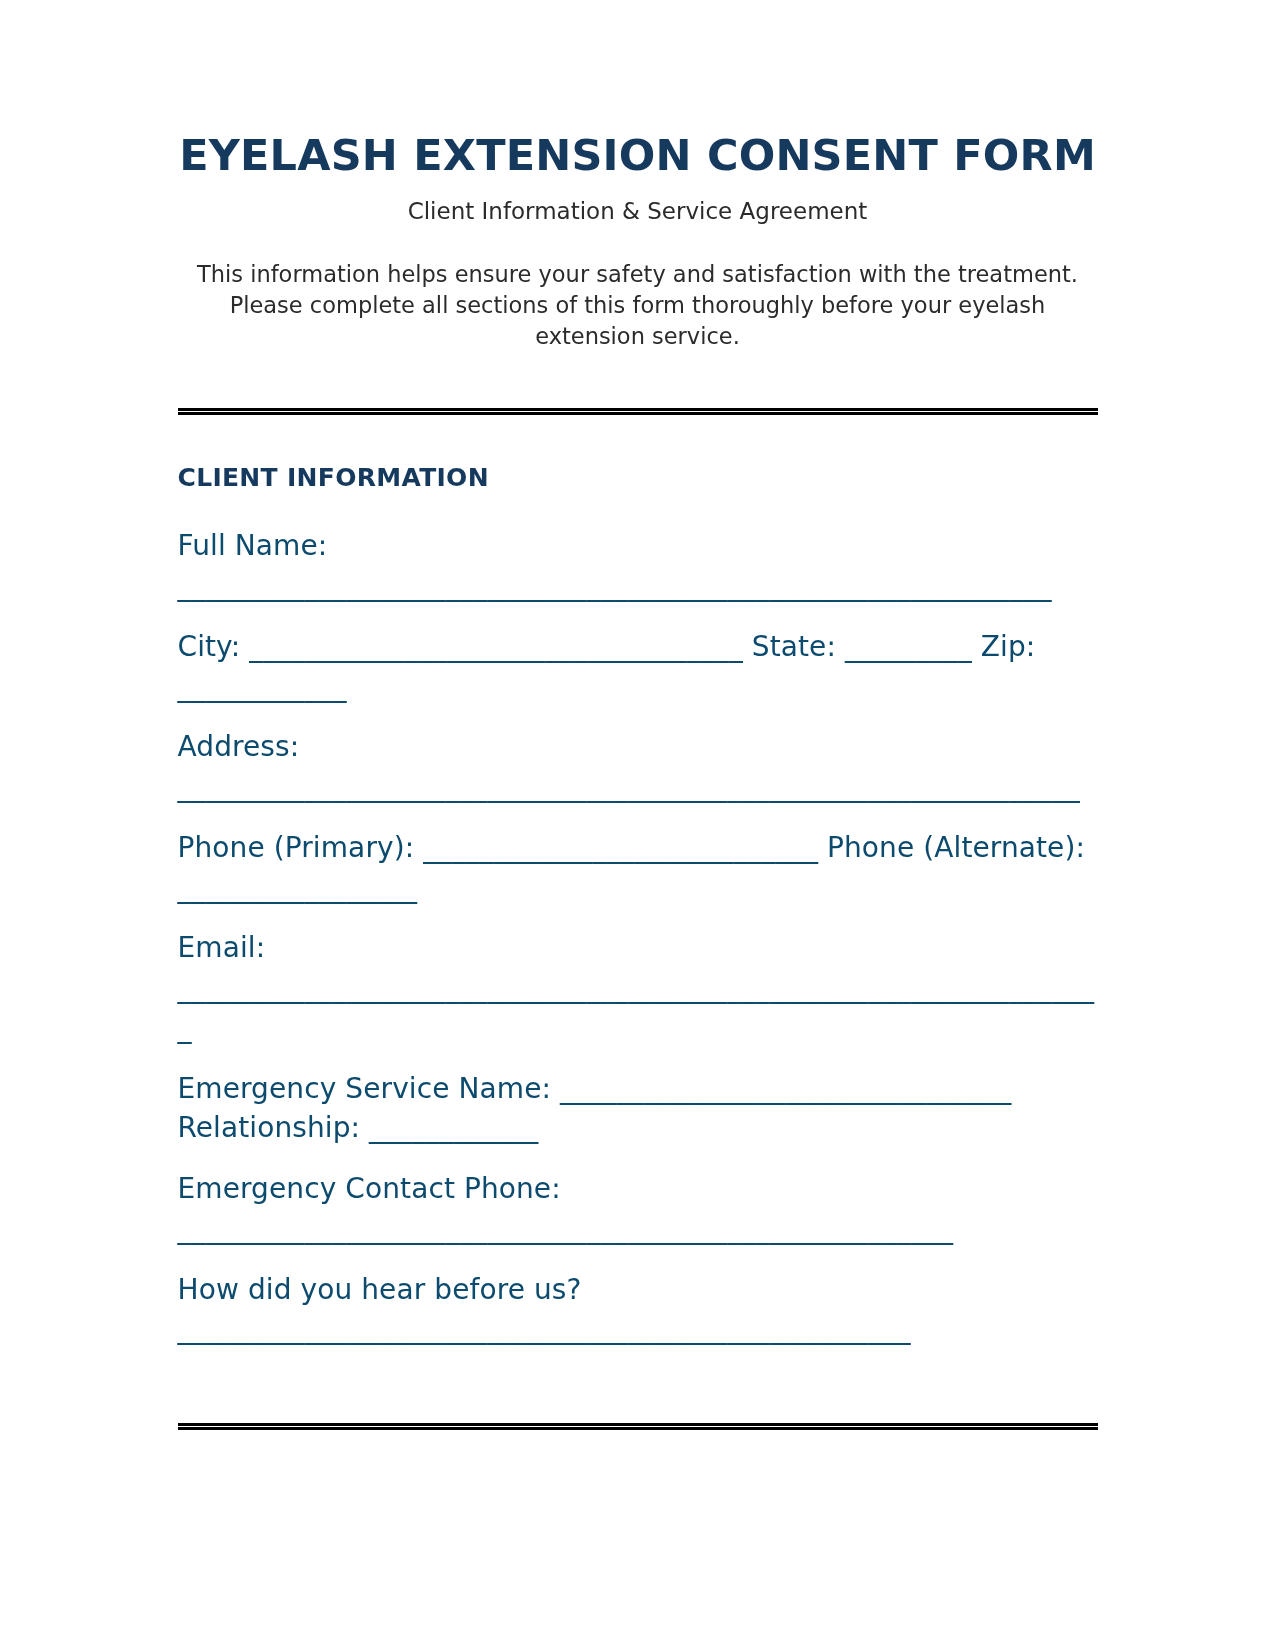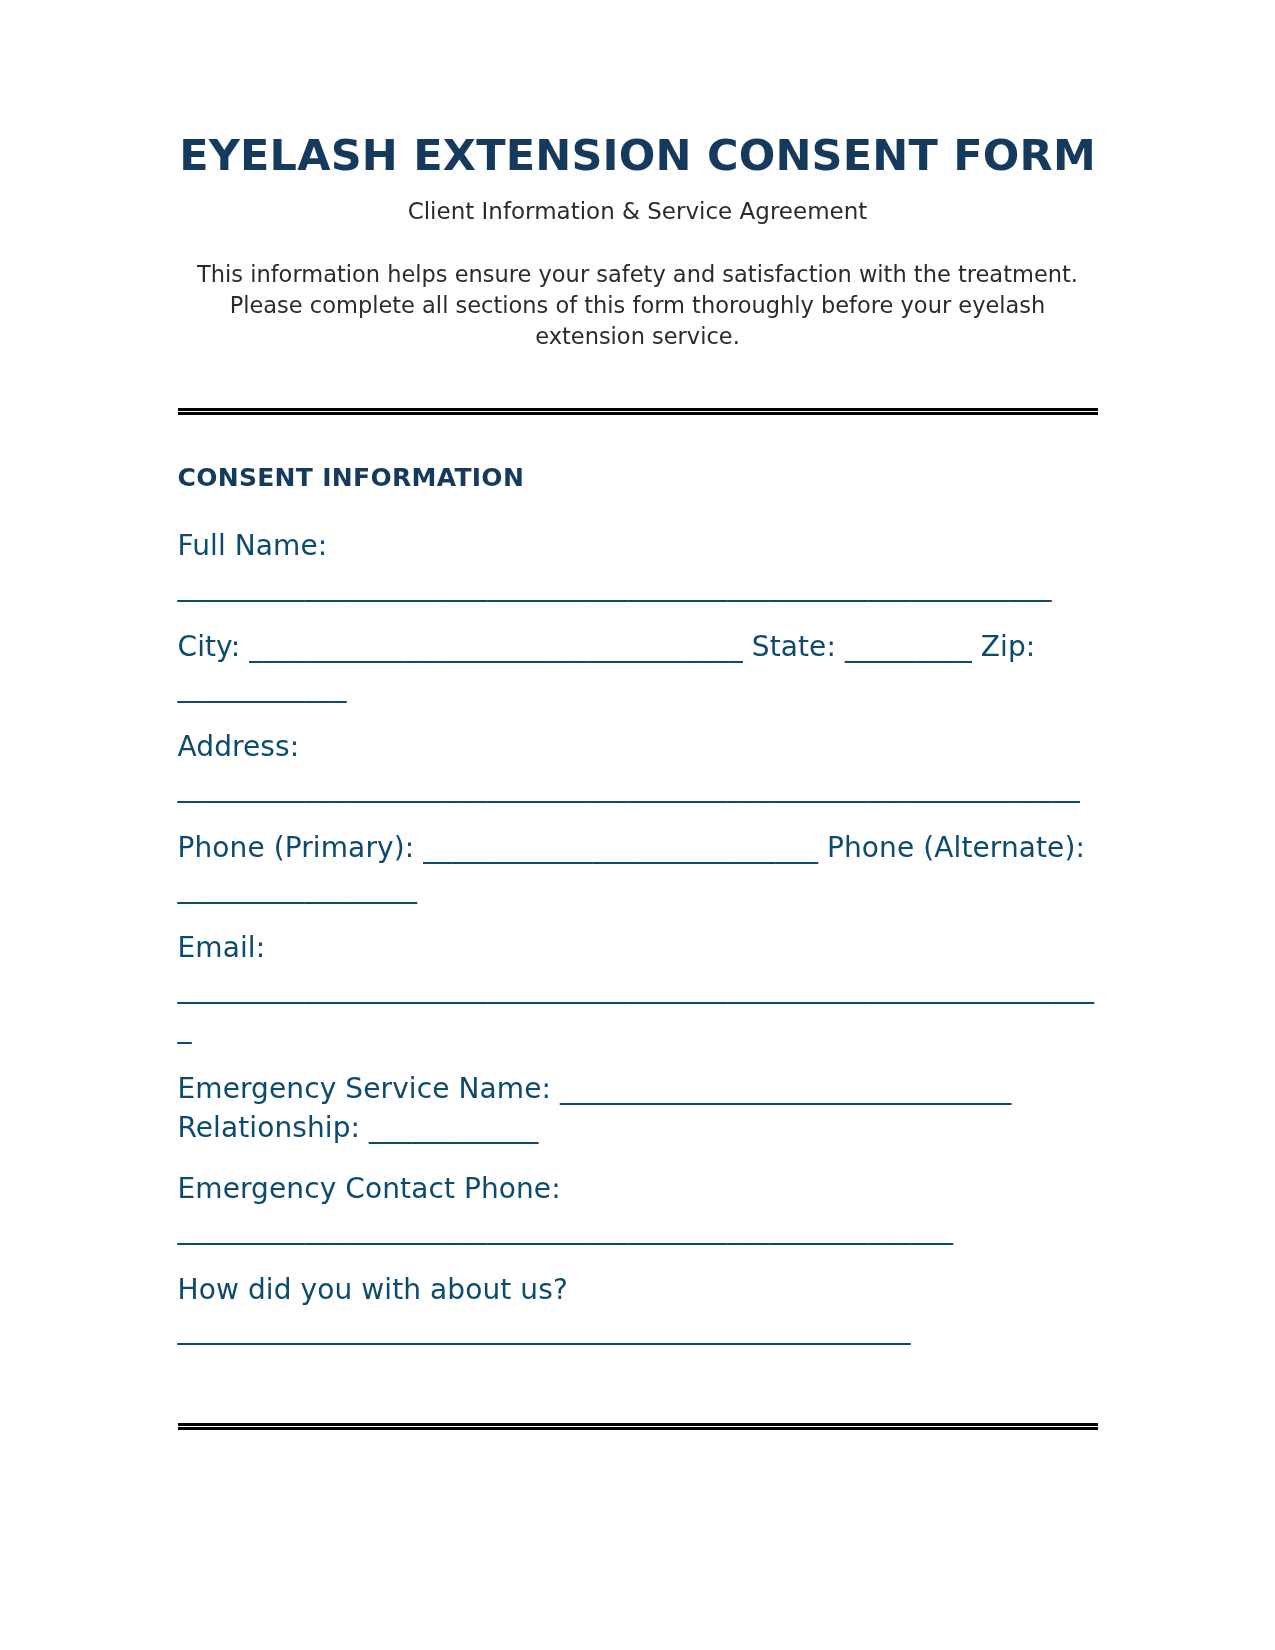--- a/index.html
+++ b/index.html
@@ -114,30 +114,30 @@
     <div class="intro-block">
       <span class="intro-line">This information helps ensure your safety and satisfaction with the treatment.</span>
       <span class="intro-line">Please complete all sections of this form thoroughly before your eyelash extension service.</span>
     </div>
   </div>
 
   <div class="rule-double rule-top"></div>
 
   <div class="content">
 
-    <div class="section-heading">CONSENT INFORMATION</div>
+    <div class="section-heading">CLIENT INFORMATION</div>
 
     <div class="fields">
       <div class="field-row">Full Name: ______________________________________________________________</div>
       <div class="field-row">City: ___________________________________ State: _________ Zip: ____________</div>
       <div class="field-row">Address: ________________________________________________________________</div>
       <div class="field-row">Phone (Primary): ____________________________ Phone (Alternate): _________________</div>
       <div class="field-row">Email: __________________________________________________________________</div>
       <div class="field-row">Emergency Service Name: ________________________________ Relationship: ____________</div>
       <div class="field-row">Emergency Contact Phone: _______________________________________________________</div>
-      <div class="field-row">How did you with about us? ____________________________________________________</div>
+      <div class="field-row">How did you hear before us? ____________________________________________________</div>
     </div>
 
   </div>
 
   <div class="rule-double rule-bottom"></div>
 
 </div>
 
 </body></html>

